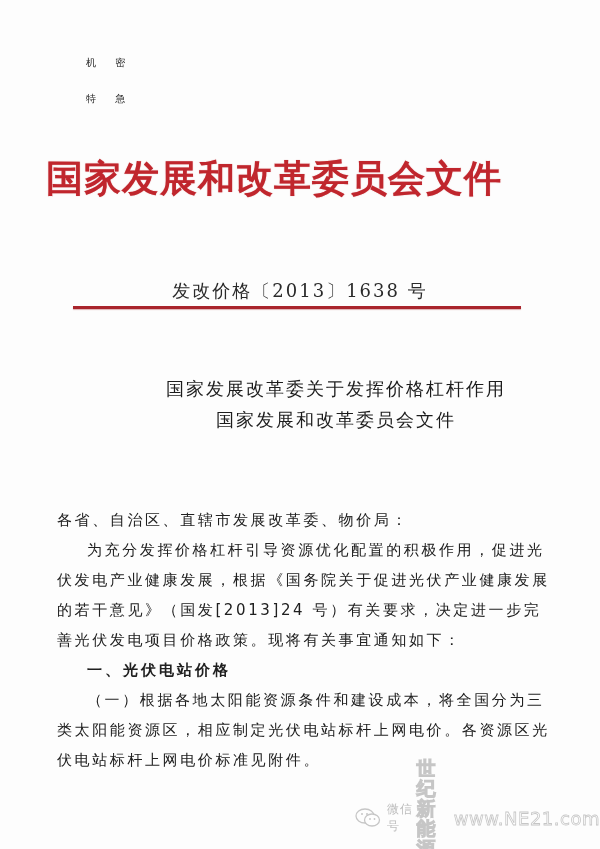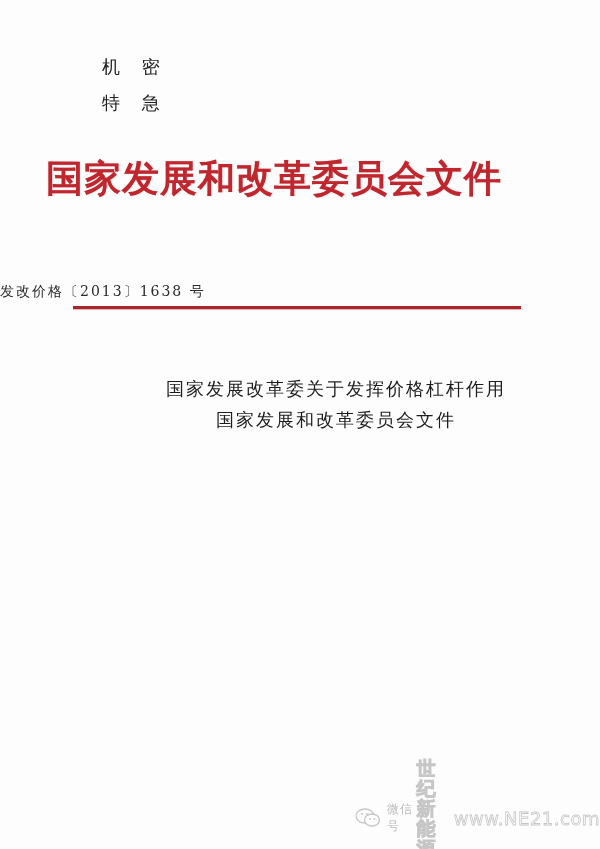--- a/index.html
+++ b/index.html
@@ -16,24 +16,24 @@
       color: #1a1a1a;
     }
     .page {
       position: absolute;
       left: 0; top: 0;
       width: 600px; height: 849px;
       background: #fdfdfd;
     }
     .marks {
       position: absolute;
-      left: 102px;
+      left: 86px;
       top: 58px;
       font-family: "DejaVu Sans", "Liberation Sans", sans-serif;
-      font-size: 18px;
+      font-size: 10px;
       letter-spacing: 8px;
       color: #222;
       line-height: 1;
     }
     .marks .mark { display: block; height: 14px; }
     .marks .mark + .mark { margin-top: 22px; }
 
     .issuer {
       position: absolute;
       left: 0;
@@ -47,23 +47,23 @@
       color: #c0262d;
       line-height: 52px;
       text-shadow: 0 0 1px rgba(192,38,45,0.5);
     }
 
     .docnum {
       position: absolute;
       left: 0;
       top: 282px;
       width: 600px;
-      text-align: left;
+      text-align: center;
       font-family: "DejaVu Serif", "Liberation Serif", serif;
-      font-size: 14px;
+      font-size: 18px;
       letter-spacing: 2px;
       color: #2a2a2a;
       line-height: 18px;
     }
     .redline {
       position: absolute;
       left: 73px;
       top: 306px;
       width: 448px;
       height: 3px;
@@ -163,20 +163,26 @@
   <div class="issuer">国家发展和改革委员会文件</div>
 
   <div class="docnum">发改价格〔2013〕1638 号</div>
   <div class="redline"></div>
 
   <div class="doc-title">
     <span class="line">国家发展改革委关于发挥价格杠杆作用</span>
     <span class="line">国家发展和改革委员会文件</span>
   </div>
 
+  <div class="body-text">
+    <p>各省、自治区、直辖市发展改革委、物价局：</p>
+    <p class="indent">为充分发挥价格杠杆引导资源优化配置的积极作用，促进光伏发电产业健康发展，根据《国务院关于促进光伏产业健康发展的若干意见》（国发[2013]24 号）有关要求，决定进一步完善光伏发电项目价格政策。现将有关事宜通知如下：</p>
+    <p class="section-heading">一、光伏电站价格</p>
+    <p class="indent">（一）根据各地太阳能资源条件和建设成本，将全国分为三类太阳能资源区，相应制定光伏电站标杆上网电价。各资源区光伏电站标杆上网电价标准见附件。</p>
+  </div>
 
   <div class="watermark">
     <span class="wechat-icon">
       <svg width="26" height="20" viewBox="0 0 26 20">
         <ellipse cx="10" cy="8" rx="9" ry="7" fill="none" stroke="#9a9a9a" stroke-width="1.3"></ellipse>
         <ellipse cx="17" cy="12" rx="7.5" ry="6" fill="#fff" stroke="#9a9a9a" stroke-width="1.3"></ellipse>
         <circle cx="7" cy="6" r="1" fill="#9a9a9a"></circle>
         <circle cx="12" cy="6" r="1" fill="#9a9a9a"></circle>
         <circle cx="15" cy="11" r="0.9" fill="#9a9a9a"></circle>
         <circle cx="19.5" cy="11" r="0.9" fill="#9a9a9a"></circle>

